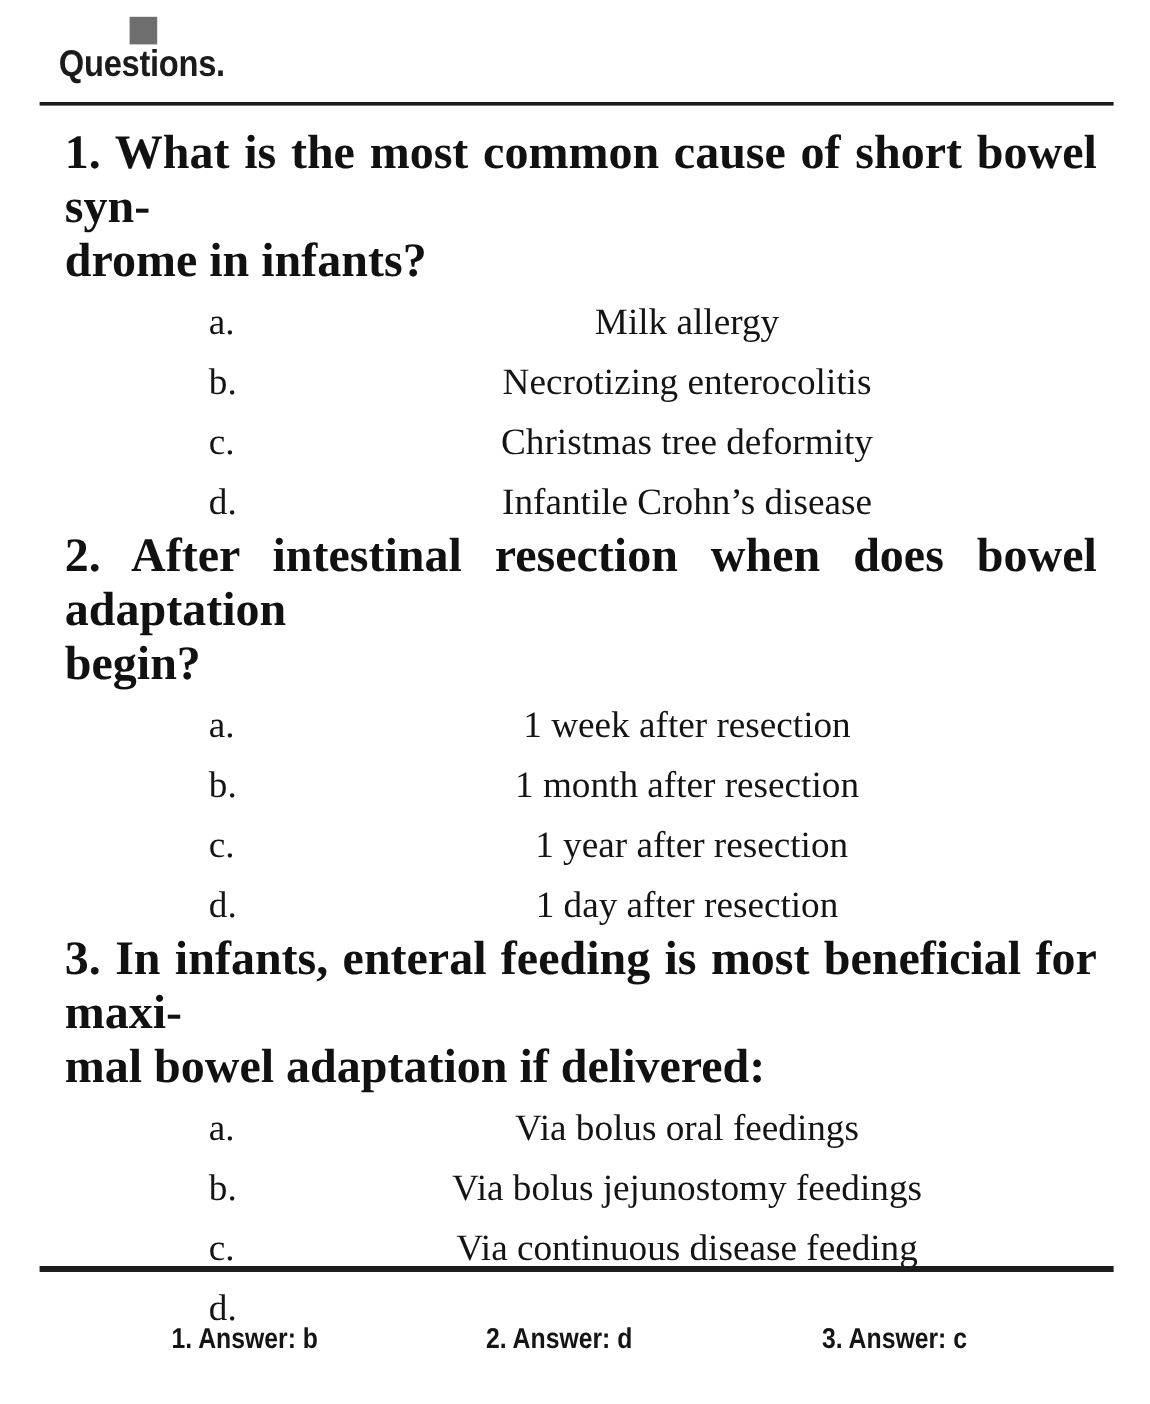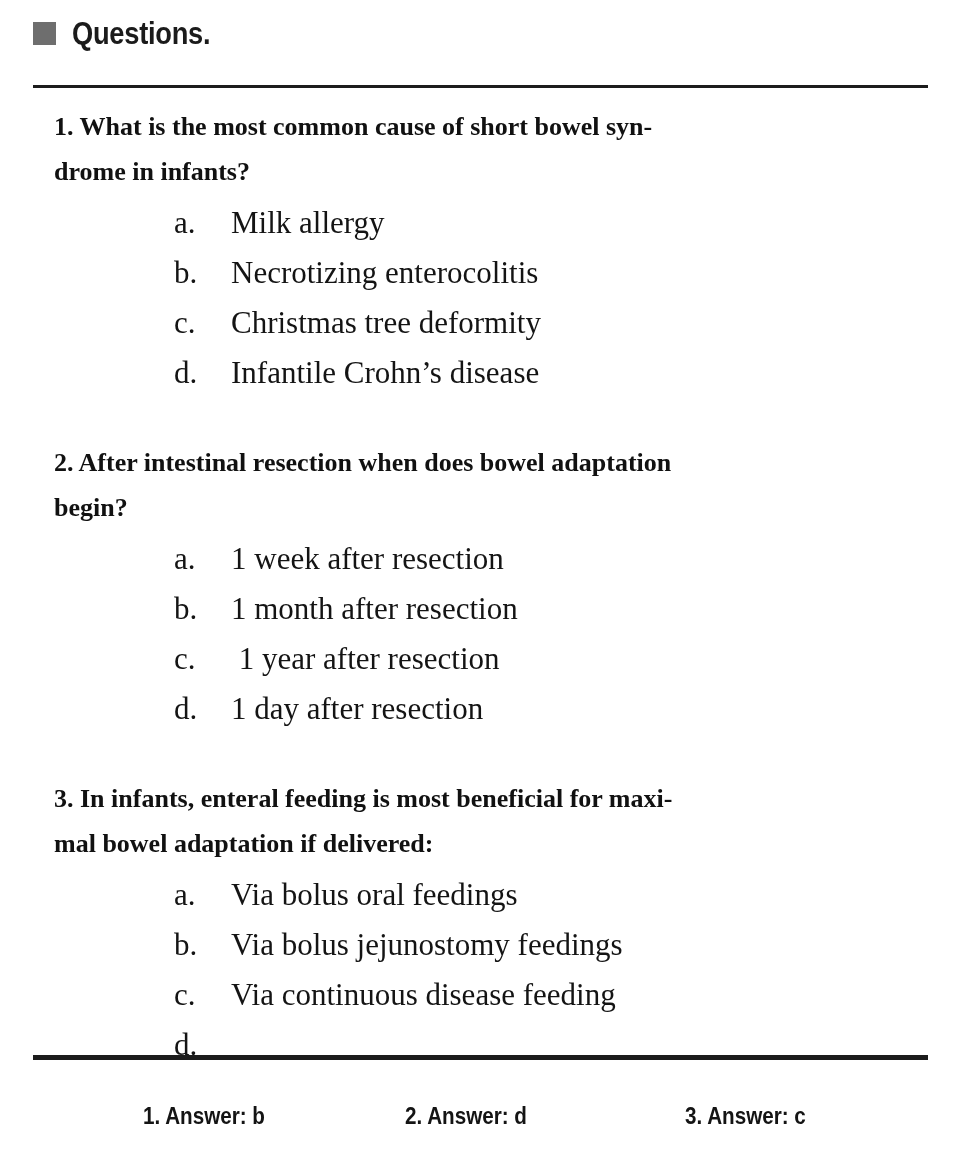--- a/index.html
+++ b/index.html
@@ -18,20 +18,21 @@
   }
 
   
   .header {
     position: absolute;
     left: 33px;
     top: 14px;
     display: flex;
     align-items: center;
     height: 38px;
+    flex-direction: column;
   }
   .header-bullet {
     width: 23px;
     height: 23px;
     background: #6e6e6e;
     display: block;
     flex: 0 0 auto;
   }
   .header-title {
     margin-left: 16px;
@@ -66,21 +67,21 @@
 
   
   .qblock {
     position: absolute;
     left: 54px;
     width: 860px;
   }
   .q-text {
     font-family: "Liberation Serif", "DejaVu Serif", serif;
     font-weight: 700;
-    font-size: 26px;
+    font-size: 40px;
     line-height: 45px;
     text-align: justify;
     text-justify: inter-word;
     color: #111111;
     margin: 0;
     hyphens: manual;
   }
 
   .options {
     list-style: none;
@@ -99,20 +100,21 @@
   }
   .option-letter {
     width: 57px;
     flex: 0 0 57px;
     margin-left: 120px;
     text-align: left;
   }
   .option-label {
     flex: 1 1 auto;
     white-space: pre;
+    text-align: center;
   }
 
   
   .answers {
     position: absolute;
     left: 33px;
     top: 1100px;
     width: 895px;
     height: 40px;
   }

